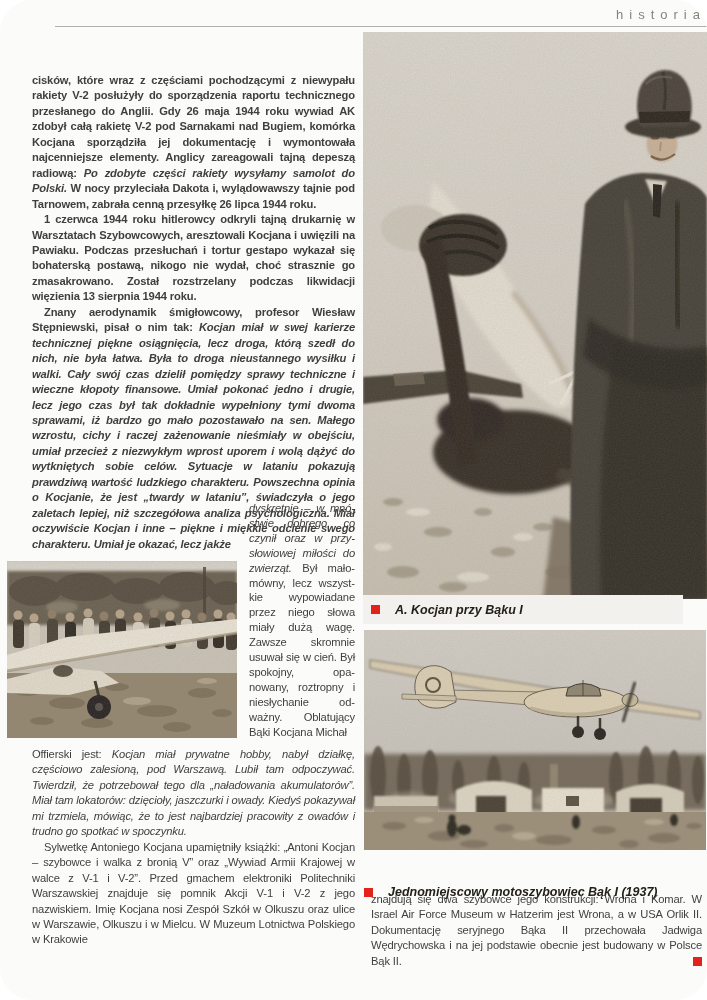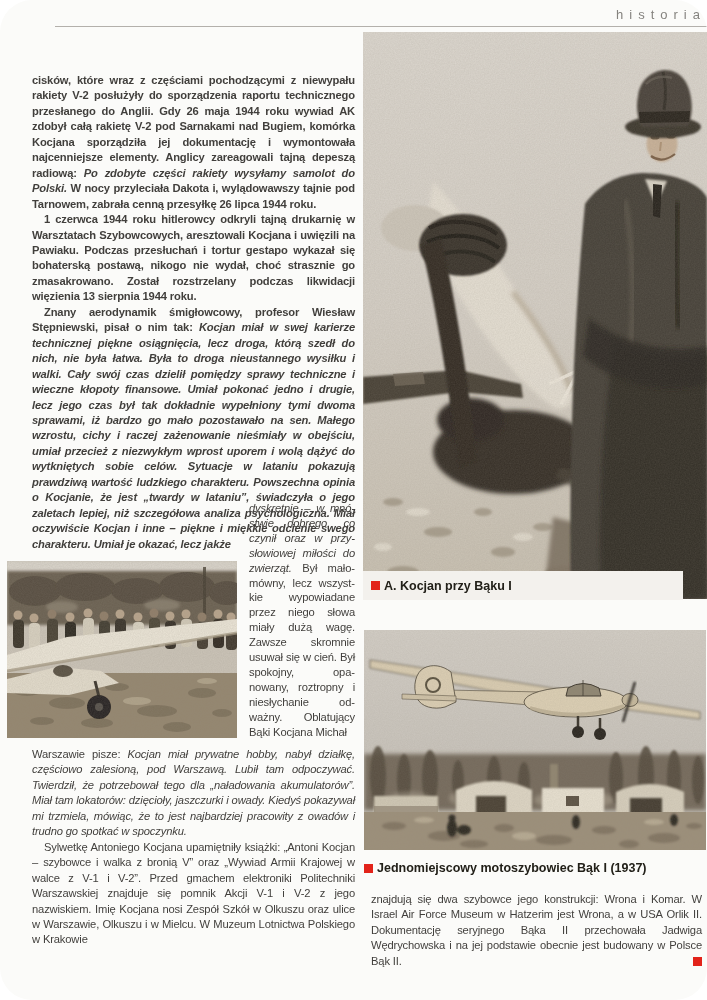--- a/index.html
+++ b/index.html
@@ -29,23 +29,24 @@
   .block-bottom{position:absolute;left:32px;top:747px;width:323px;}
   .block-right{position:absolute;left:371px;top:892px;width:331px;}
   .red-sq{display:inline-block;width:9px;height:9px;background:#e2231a;flex:0 0 auto;}
   .end-mark{position:absolute;right:0;bottom:3px;}
   .fig{position:absolute;overflow:hidden;}
   .fig svg{display:block;}
   .fig-portrait{left:363px;top:32px;width:344px;height:567px;}
   .fig-flight{left:364px;top:630px;width:342px;height:220px;}
   .fig-crowd{left:7px;top:561px;width:230px;height:177px;}
   .caption{
-    display:flex;align-items:center;gap:4px;
-    font-weight:bold;font-size:12.5px;color:#222019;
+    display:flex;align-items:center;gap:15px;
+    font-style:italic;font-weight:bold;font-size:12.5px;color:#222019;
     white-space:nowrap;
+    margin-top:24px;
   }
   .cap-band{
     position:absolute;left:363px;top:571px;width:320px;height:29px;
     background:#f3f1ed;padding-left:8px;box-sizing:border-box;
   }
   .cap-flight{position:absolute;left:364px;top:858px;width:342px;height:20px;}
 </style>
 </head>
 <body>
 
@@ -334,21 +335,21 @@
     <p><span>cisków, które wraz z częściami pochodzącymi z niewypału rakiety V-2 posłużyły do sporządzenia raportu technicznego przesłanego do Anglii. Gdy 26 maja 1944 roku wywiad AK zdobył całą rakietę V-2 pod Sarnakami nad Bugiem, komórka Kocjana sporządziła jej dokumentację i wymontowała najcenniejsze elementy. Anglicy zareagowali tajną depeszą radiową: </span><span class="it">Po zdobyte części rakiety wysyłamy samolot do Polski.</span><span> W nocy przyleciała Dakota i, wylądowawszy tajnie pod Tarnowem, zabrała cenną przesyłkę 26 lipca 1944 roku.</span></p>
     <p class="ind">1 czerwca 1944 roku hitlerowcy odkryli tajną drukarnię w Warsztatach Szybowcowych, aresztowali Kocjana i uwięzili na Pawiaku. Podczas przesłuchań i tortur gestapo wykazał się bohaterską postawą, nikogo nie wydał, choć strasznie go zmasakrowano. Został rozstrzelany podczas likwidacji więzienia 13 sierpnia 1944 roku.</p>
     <p class="ind"><span>Znany aerodynamik śmigłowcowy, profesor Wiesław Stępniewski, pisał o nim tak: </span><span class="it">Kocjan miał w swej karierze technicznej piękne osiągnięcia, lecz droga, którą szedł do nich, nie była łatwa. Była to droga nieustannego wysiłku i walki. Cały swój czas dzielił pomiędzy sprawy techniczne i wieczne kłopoty finansowe. Umiał pokonać jedno i drugie, lecz jego czas był tak dokładnie wypełniony tymi dwoma sprawami, iż bardzo go mało pozostawało na sen. Małego wzrostu, cichy i raczej zażenowanie nieśmiały w obejściu, umiał przecież z niezwykłym wprost uporem i wolą dążyć do wytkniętych sobie celów. Sytuacje w lataniu pokazują prawdziwą wartość ludzkiego charakteru. Powszechna opinia o Kocjanie, że jest „twardy w lataniu”, świadczyła o jego zaletach lepiej, niż szczegółowa analiza psychologiczna. Miał oczywiście Kocjan i inne – piękne i miękkie odcienie swego charakteru. Umiał je okazać, lecz jakże</span></p>
   </div>
 
   <div class="txt block-narrow">
     <p><span class="it">dyskret­nie – w mnó­stwie dobrego, co czynił oraz w przy­słowiowej miłości do zwie­rząt. </span><span>Był mało­mówny, lecz wszyst­kie wypowia­dane przez niego słowa miały dużą wagę. Zawsze skrom­nie usuwał się w cień. Był spokojny, opa­nowany, roztropny i niesły­chanie od­ważny. Oblatu­jący Bąki Kocjana Michał</span></p>
   </div>
 
   <div class="txt block-bottom">
-    <p><span>Warszawie pisze: </span><span class="it">Kocjan miał prywatne hobby, nabył działkę, częściowo zalesioną, pod Warszawą. Lubił tam odpoczywać. Twierdził, że potrzebował tego dla „naładowania akumulatorów”. Miał tam lokatorów: dzięcioły, jaszczurki i owady. Kiedyś pokazywał mi trzmiela, mówiąc, że to jest najbardziej pracowity z owadów i trudno go spotkać w spoczynku.</span></p>
+    <p><span>Offierski jest: </span><span class="it">Kocjan miał prywatne hobby, nabył działkę, częściowo zalesioną, pod Warszawą. Lubił tam odpoczywać. Twierdził, że potrzebował tego dla „naładowania akumulatorów”. Miał tam lokatorów: dzięcioły, jaszczurki i owady. Kiedyś pokazywał mi trzmiela, mówiąc, że to jest najbardziej pracowity z owadów i trudno go spotkać w spoczynku.</span></p>
     <p class="ind">Sylwetkę Antoniego Kocjana upamiętniły książki: „Antoni Kocjan – szybowce i walka z bronią V” oraz „Wywiad Armii Krajowej w walce z V-1 i V-2”. Przed gmachem elektroniki Politechniki Warszawskiej znajduje się pomnik Akcji V-1 i V-2 z jego nazwiskiem. Imię Kocjana nosi Zespół Szkół w Olkuszu oraz ulice w Warszawie, Olkuszu i w Mielcu. W Muzeum Lotnictwa Polskiego w Krakowie</p>
   </div>
 
   <div class="txt block-right">
     <p>znajdują się dwa szybowce jego konstrukcji: Wrona i Komar. W Israel Air Force Museum w Hatzerim jest Wrona, a w USA Orlik II. Dokumentację seryjnego Bąka II przechowała Jadwiga Wędrychowska i na jej podstawie obecnie jest budowany w Polsce Bąk II.</p>
     <span class="red-sq end-mark"></span>
   </div>
 
 </div>
 

